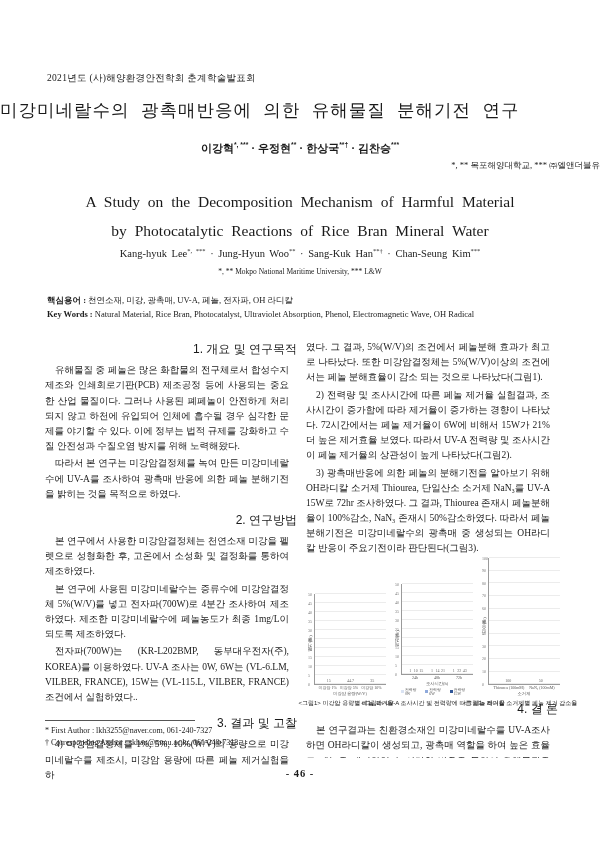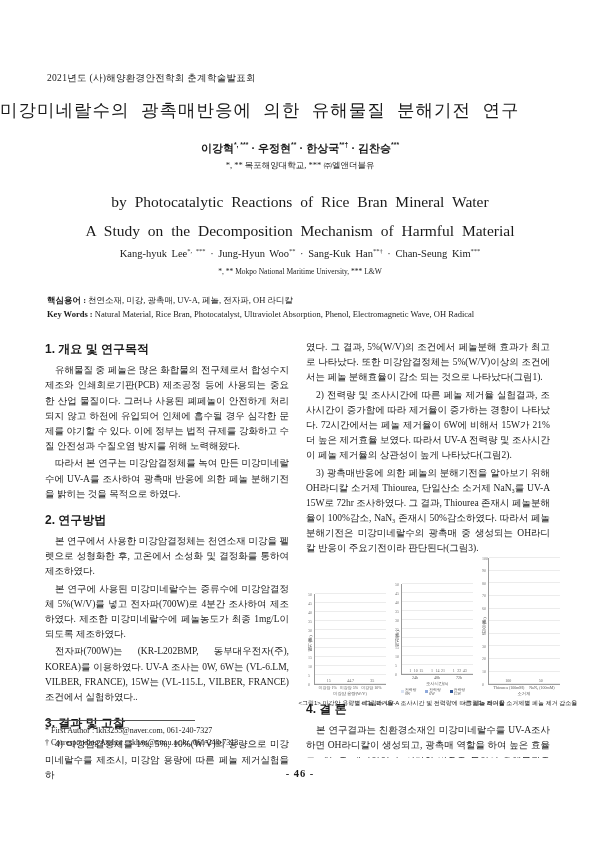--- a/index.html
+++ b/index.html
@@ -6,35 +6,35 @@
   .page{
     position:relative;width:600px;height:848px;margin:0 auto;
     background:#ffffff;overflow:hidden;
     font-family:"Liberation Serif","DejaVu Serif",serif;color:#1a1a1a;
   }
   .hdr{position:absolute;left:47px;top:72px;font-size:9.5px;letter-spacing:.3px;}
   .title-ko{position:absolute;left:0;right:0;top:98px;text-align:left;
     font-size:17.5px;word-spacing:6px;letter-spacing:1px;font-weight:500;}
   .authors-ko{position:absolute;left:0;right:0;top:141px;text-align:center;
     font-family:"Liberation Sans","DejaVu Sans",sans-serif;font-size:11px;font-weight:bold;}
-  .affil-ko{position:absolute;left:0;right:0;top:160px;text-align:center;font-size:8.5px;}
+  .affil-ko{position:absolute;left:0;right:0;top:160px;text-align:right;font-size:8.5px;}
   .title-en{position:absolute;left:0;right:0;top:188px;text-align:center;
     font-size:15.5px;word-spacing:4px;line-height:1.85;}
   .authors-en{position:absolute;left:0;right:0;top:248px;text-align:center;font-size:10.5px;word-spacing:2px;}
   .affil-en{position:absolute;left:0;right:0;top:267px;text-align:center;font-size:7.5px;}
   sup{font-size:62%;vertical-align:super;line-height:0;}
   .kw{position:absolute;left:47px;right:40px;font-size:8.5px;}
   .kw b{font-weight:bold;}
   .kw-ko{top:295px;}
   .kw-en{top:309px;}
   .col{position:absolute;top:340px;width:252px;font-size:9.5px;line-height:1.6;text-align:justify;}
   .col-left{left:45px;height:428px;}
   .col-right{left:306px;width:252px;height:428px;}
   .col h3{font-family:"Liberation Sans","DejaVu Sans",sans-serif;
-    font-size:12px;font-weight:bold;margin:9px 0 4px 0;text-align:left;}
+    font-size:12px;font-weight:normal;margin:9px 0 4px 0;text-align:right;}
   .col h3:first-child{margin-top:0;}
   .col p{margin:0 8px 2px 0;text-indent:10px;}
   .col p.cont{text-indent:0;}
   .footnote-l{position:absolute;left:45px;top:720px;width:252px;font-size:8px;line-height:1.55;}
   .footnote-l .rule{border-top:.7px solid #555;width:150px;margin-bottom:4px;}
   .footnote-r{position:absolute;left:306px;top:726px;width:252px;font-size:7.6px;line-height:1.5;text-align:justify;}
   .pageno{position:absolute;left:0;right:0;top:768px;text-align:center;
     font-size:10.5px;font-weight:bold;letter-spacing:1px;}
   
   .fig-row{position:absolute;left:306px;top:522px;width:254px;height:186px;
@@ -81,22 +81,22 @@
     <span><span>우정현</span><sup>**</sup></span>
     <span>·</span>
     <span><span>한상국</span><sup>**†</sup></span>
     <span>·</span>
     <span><span>김찬승</span><sup>***</sup></span>
   </div>
 
   <div class="affil-ko">*, ** 목포해양대학교, *** ㈜엘앤더블유</div>
 
   <div class="title-en">
+    <div>A Study on the Decomposition Mechanism of Harmful Material</div>
     <div>by Photocatalytic Reactions of Rice Bran Mineral Water</div>
-    <div>A Study on the Decomposition Mechanism of Harmful Material</div>
   </div>
 
   <div class="authors-en">
     <span><span>Kang-hyuk Lee</span><sup>*, ***</sup></span>
     <span>·</span>
     <span><span>Jung-Hyun Woo</span><sup>**</sup></span>
     <span>·</span>
     <span><span>Sang-Kuk Han</span><sup>**†</sup></span>
     <span>·</span>
     <span><span>Chan-Seung Kim</span><sup>***</sup></span>

